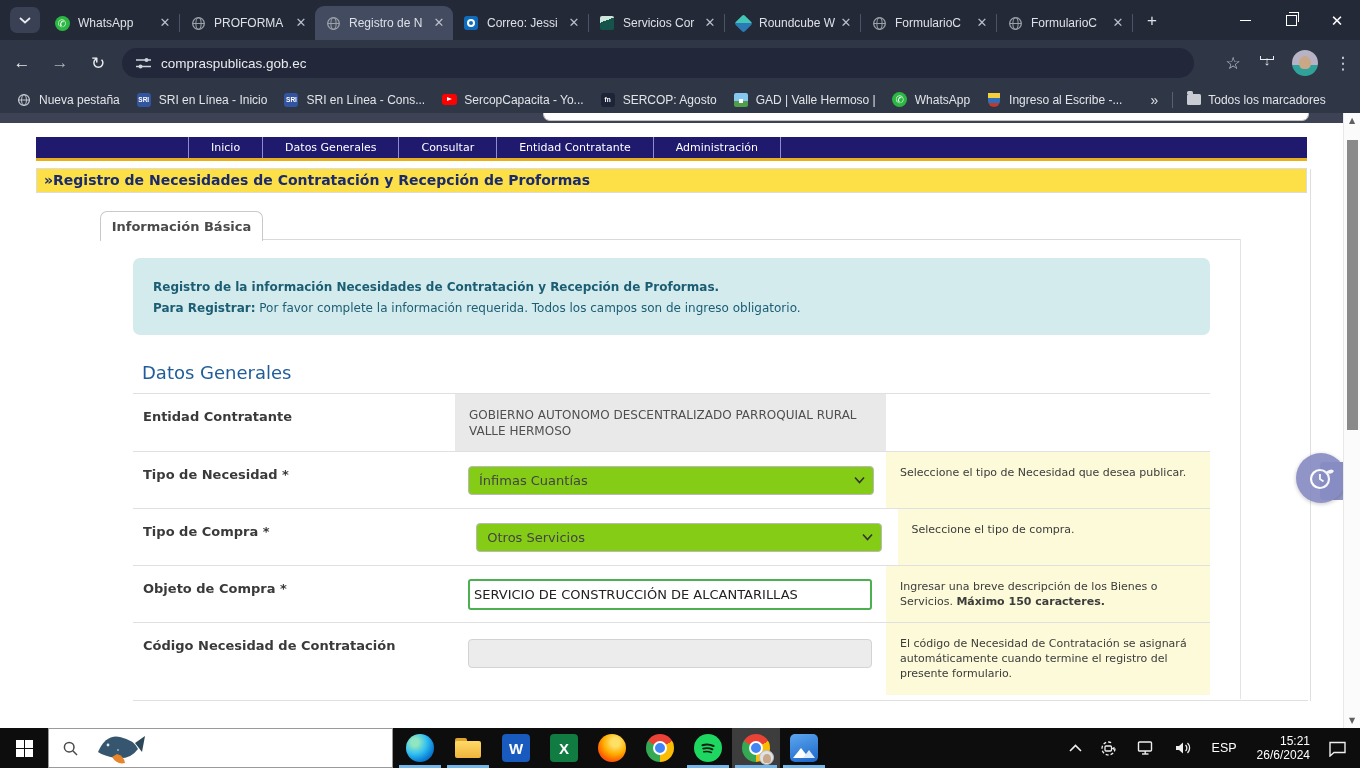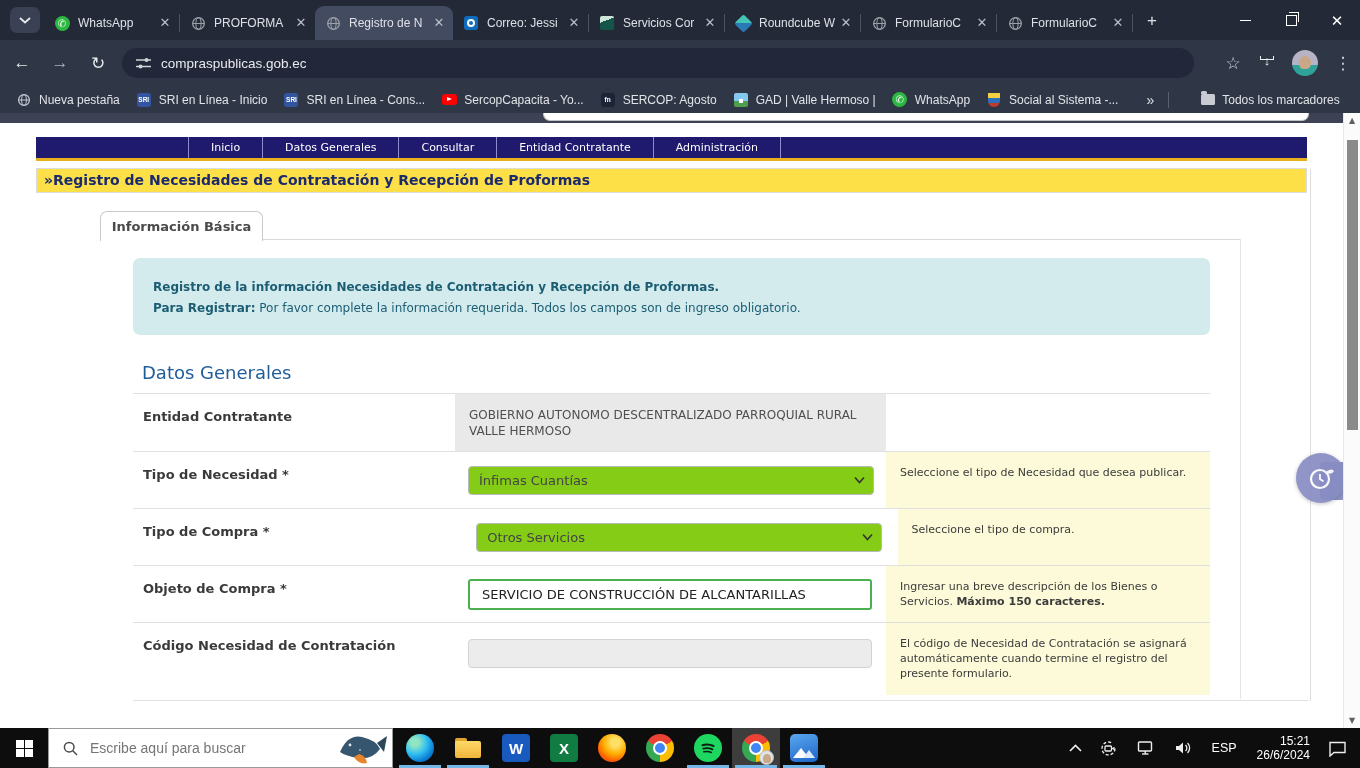--- a/index.html
+++ b/index.html
@@ -90,21 +90,21 @@
   .fc{width:431px;box-sizing:border-box;position:relative;}
   .fh{width:324px;box-sizing:border-box;background:#fcfad8;padding:13px 14px 0 14px;font-size:11px;color:#3c3c3c;line-height:15px;}
   .fh .b{font-weight:bold;}
   .r1{height:57px;} .r2{height:56px;} .r3{height:56px;gap:20px;} .r4{height:56px;} .r5{height:72px;}
   .staticval{position:absolute;left:0;top:0;width:431px;height:100%;background:#e9e9e9;box-sizing:border-box;
              padding:13px 14px 0 14px;font-size:12px;color:#4f4f4f;line-height:16px;}
   .sel{position:absolute;left:13px;top:14px;width:406px;height:29px;background:#84cc16;border:1px solid #b9b9b9;border-radius:4px;box-sizing:border-box;
        font-size:13px;color:#444;line-height:27px;padding:0 26px 0 10px;}
   .sel svg{position:absolute;right:8px;top:9px;}
   .txtinput{position:absolute;left:13px;top:13px;width:404px;height:31px;border:2px solid #4caf50;border-radius:3px;box-sizing:border-box;
-            font-family:"DejaVu Sans",sans-serif;font-size:13px;color:#222;padding:0 12px;outline:none;}
+            font-family:"DejaVu Sans",sans-serif;font-size:13px;color:#222;padding:0 4px;outline:none;}
   .disinput{position:absolute;left:13px;top:16px;width:404px;height:29px;background:#ececec;border:1px solid #d3d3d3;border-radius:4px;box-sizing:border-box;}
   .bottomline{position:absolute;left:133px;top:587px;width:1175px;height:1px;background:#e0e0e0;}
 
   
   .fw-handle{position:absolute;left:1320px;top:349px;width:30px;height:38px;background:#7d82bb;border-radius:4px;opacity:.85;}
   .fw-circle{position:absolute;left:1296px;top:340px;width:50px;height:50px;border-radius:50%;background:#878cc3;opacity:.92;
              display:flex;align-items:center;justify-content:center;box-shadow:0 1px 4px rgba(0,0,0,.25);}
 
   
   .scrollbar{position:absolute;left:1343px;top:0;width:17px;height:615px;background:#fbfbfb;border-left:1px solid #e8e8e8;box-sizing:border-box;}
@@ -321,25 +321,25 @@
     <div class="bm">
       <span class="bmi">
           <span class="fav-wa"></span>
         </span>
       <span>WhatsApp</span>
     </div>
     <div class="bm">
       <span class="bmi">
           <span class="bm-ec"></span>
         </span>
-      <span>Social al Sistema -...</span>
+      <span>Ingreso al Escribe -...</span>
     </div>
     <span class="bm-chevrons">»</span>
     <span class="bm-div"></span>
-    <div class="bm" style="margin-left:18px;">
+    <div class="bm" style="margin-left:0;">
       <span class="bm-folder"></span>
       <span>Todos los marcadores</span>
     </div>
   </div>
 
   <div class="page">
     <div class="darkstrip"></div>
     <div class="roundhint"></div>
 
     <div class="menubar">
@@ -440,21 +440,20 @@
           <span></span>
           <span></span>
           <span></span>
         </span>
     </div>
     <div class="tsearch">
       <svg class="mag" width="15" height="15" viewBox="0 0 15 15">
           <circle cx="6.2" cy="6.2" r="4.8" fill="none" stroke="#4a4a4a" stroke-width="1.5"></circle>
           <line x1="9.8" y1="9.8" x2="14" y2="14" stroke="#4a4a4a" stroke-width="1.5"></line>
         </svg>
-      <input type="text" placeholder="Escribe aquí para buscar" style="">
       <svg width="58" height="36" viewBox="0 0 58 36" style="margin-right:4px;">
         <path d="M10 22 Q18 4 32 7 Q46 10 50 19 Q42 30 28 28 Q16 26 10 22 Z" fill="#35566e"></path>
         <path d="M47 13 L57 6 L54 22 Z" fill="#2b4758"></path>
         <path d="M24 27 q5 8 13 6 q-1-7 -8-9 z" fill="#e8852c"></path>
         <circle cx="20" cy="15" r="1.4" fill="#dfe8ee"></circle>
         <circle cx="30" cy="20" r="1" fill="#9fb4c2"></circle>
       </svg>
     </div>
 
     <div class="apps">

